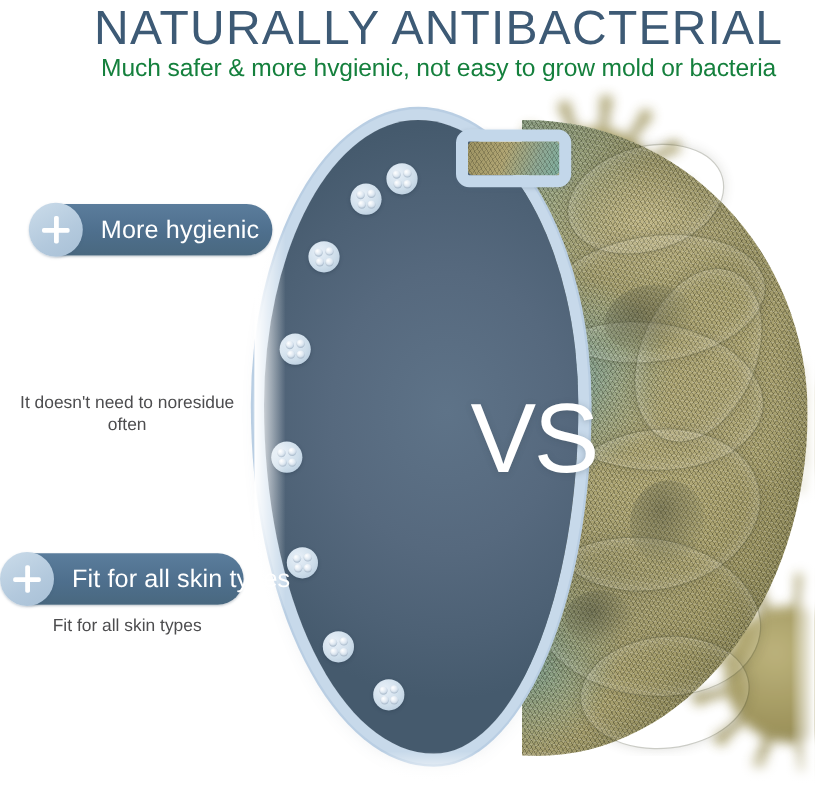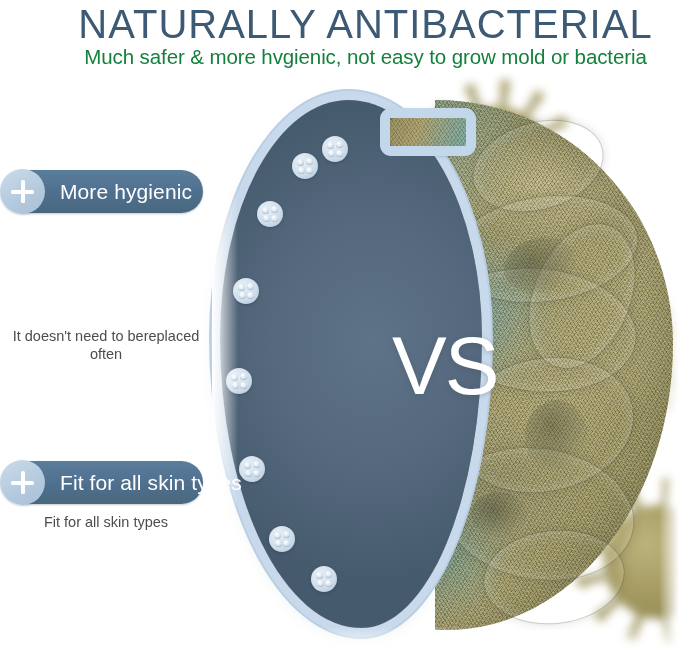--- a/index.html
+++ b/index.html
@@ -58,21 +58,21 @@
     left: 0; top: 0;
     width: 215px;
     height: 660px;
     z-index: 50;
   }
   .feature {
     position: absolute;
     left: 0;
     width: 212px;
   }
-  .feature-1 { top: 170px; }
+  .feature-1 { top: 170px; padding-left: 24px; }
   .feature-2 { top: 318px; }
   .feature-3 { top: 461px; }
 
   .pill {
     position: relative;
     margin-left: 6px;
     width: 197px;
     height: 43px;
     border-radius: 22px;
     background: linear-gradient(180deg, #5b7d9c 0%, #4e6f8d 55%, #49687f 100%);
@@ -376,21 +376,21 @@
     <div class="pill">
       <div class="plus-circle">
         <span class="bar-h"></span>
           <span class="bar-v"></span>
       </div>
       <div class="pill-label">More hygienic</div>
     </div>
   </div>
 
   <div class="feature feature-2">
-    <div class="feature-desc">It doesn't need to bereplaced
+    <div class="feature-desc">It doesn't need to noresidue
 often</div>
   </div>
 
   <div class="feature feature-3">
     <div class="pill">
       <div class="plus-circle">
         <span class="bar-h"></span>
           <span class="bar-v"></span>
       </div>
       <div class="pill-label">Fit for all skin types</div>

